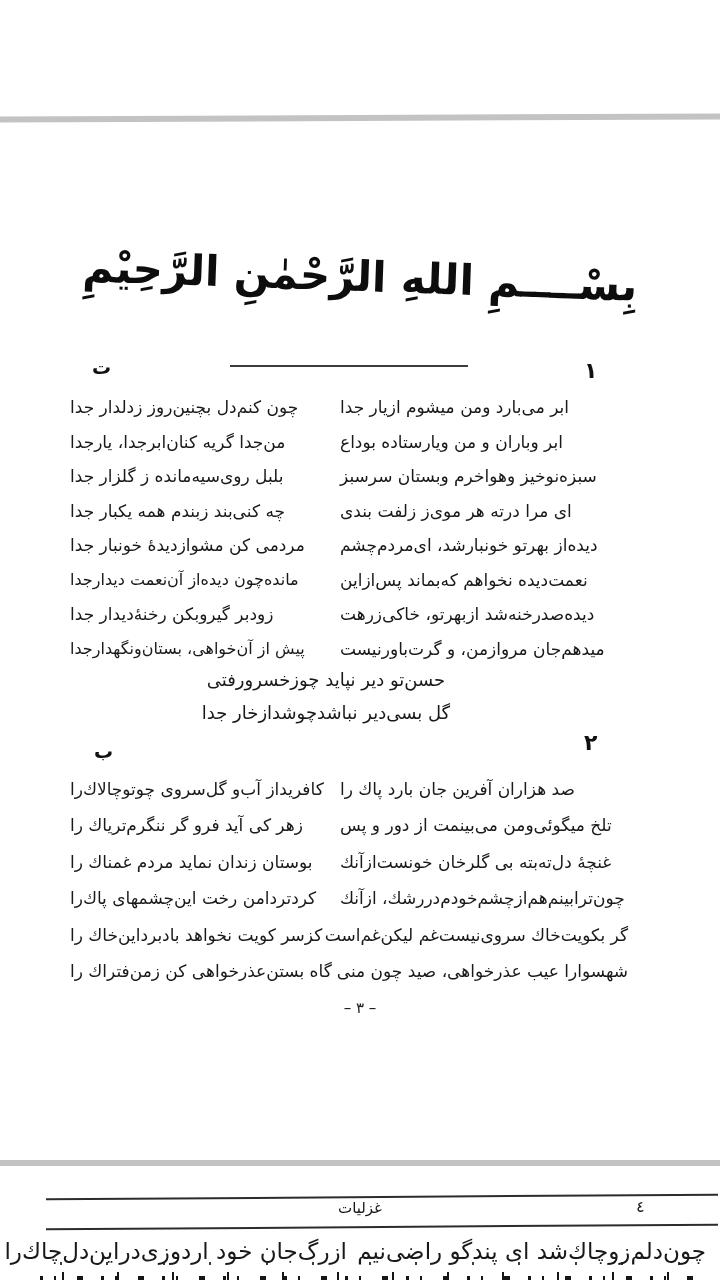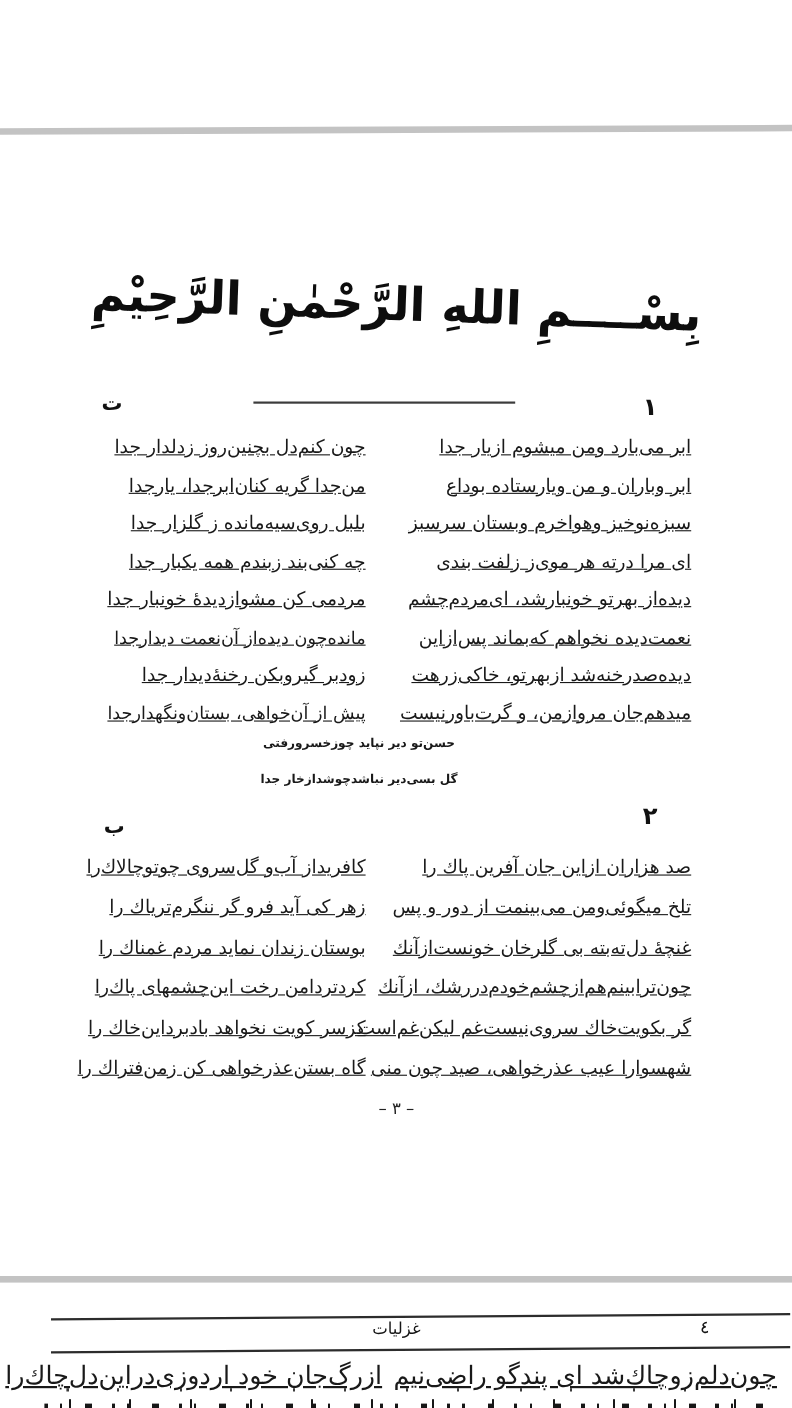--- a/index.html
+++ b/index.html
@@ -24,25 +24,25 @@
   .g1-letter{left:92px;top:356px;font-size:19px;}
   .g2-num{left:584px;top:730px;font-size:22px;}
   .g2-letter{left:94px;top:740px;font-size:19px;}
   
   .poem{position:absolute;direction:rtl;}
   .g1{top:390px;left:70px;width:558px;}
   .g2{top:771px;left:70px;width:558px;}
   .row{display:flex;justify-content:space-between;direction:rtl;}
   .g1 .row{height:34.5px;line-height:34.5px;}
   .g2 .row{height:36.4px;line-height:36.4px;}
-  .hemi{display:block;text-align:right;white-space:nowrap;font-size:17px;color:#191919;text-decoration:underline;}
+  .hemi{display:block;text-align:left;white-space:nowrap;font-size:17px;color:#191919;}
   .hemi.first{width:288px;}
   .hemi.second{width:262px;}
   .hemi.small{font-size:16px;}
-  .center-line{position:absolute;left:0;width:652px;text-align:center;font-size:11px;color:#191919;white-space:nowrap;font-weight:bold;}
+  .center-line{position:absolute;left:0;width:652px;text-align:center;font-size:18px;color:#191919;white-space:nowrap;}
   .c1{top:669px;}
   .c2{top:702px;}
   
   .pagenum{position:absolute;top:999px;left:0;width:720px;text-align:center;font-size:15px;color:#222;}
   
   .rule{position:absolute;left:46px;width:672px;height:2px;background:#2c2c2c;transform:rotate(-0.4deg);}
   .ruleA{top:1196px;}
   .ruleB{top:1226px;}
   .running-title{position:absolute;top:1199px;left:0;width:720px;text-align:center;font-size:15px;color:#151515;}
   .next-pagenum{position:absolute;left:636px;top:1197px;font-size:16px;color:#151515;}
@@ -116,21 +116,21 @@
   </div>
 
   <div class="center-line c1">حسن‌تو دیر نپاید چوزخسرورفتی</div>
   <div class="center-line c2">گل بسی‌دیر نباشدچوشدازخار جدا</div>
 
   <div class="marker g2-num">٢</div>
   <div class="marker g2-letter">ب</div>
 
   <div class="poem g2">
     <div class="row">
-      <span class="hemi first">صد هزاران ازاین جان آفرین پاك را</span>
+      <span class="hemi first">صد هزاران آفرین جان بارد پاك را</span>
       <span class="hemi second">کافریداز آب‌و گل‌سروی چوتوچالاك‌را</span>
     </div>
     <div class="row">
       <span class="hemi first">تلخ میگوئی‌ومن می‌بینمت از دور و پس</span>
       <span class="hemi second">زهر کی آید فرو گر ننگرم‌تریاك را</span>
     </div>
     <div class="row">
       <span class="hemi first">غنچهٔ دل‌ته‌بته بی گلرخان خونست‌ازآنك</span>
       <span class="hemi second">بوستان زندان نماید مردم غمناك را</span>
     </div>

